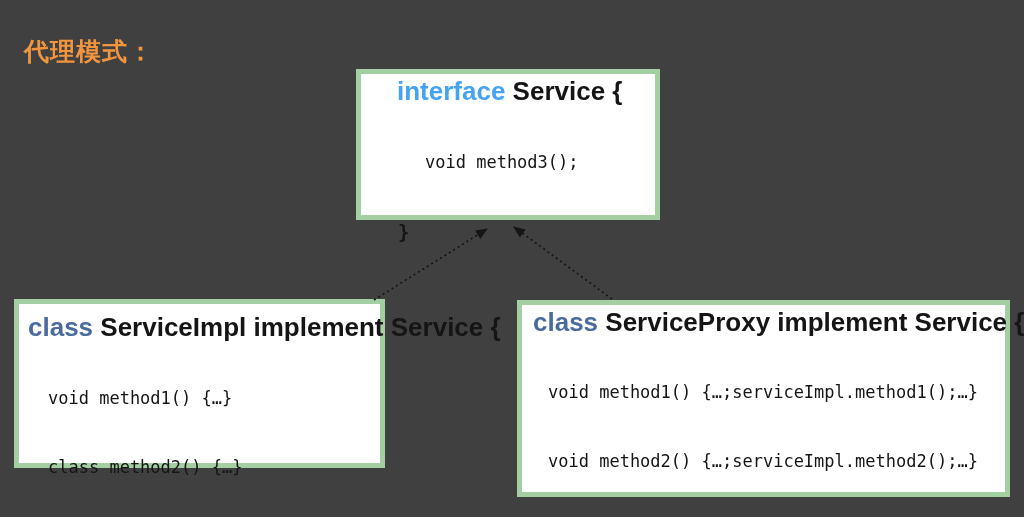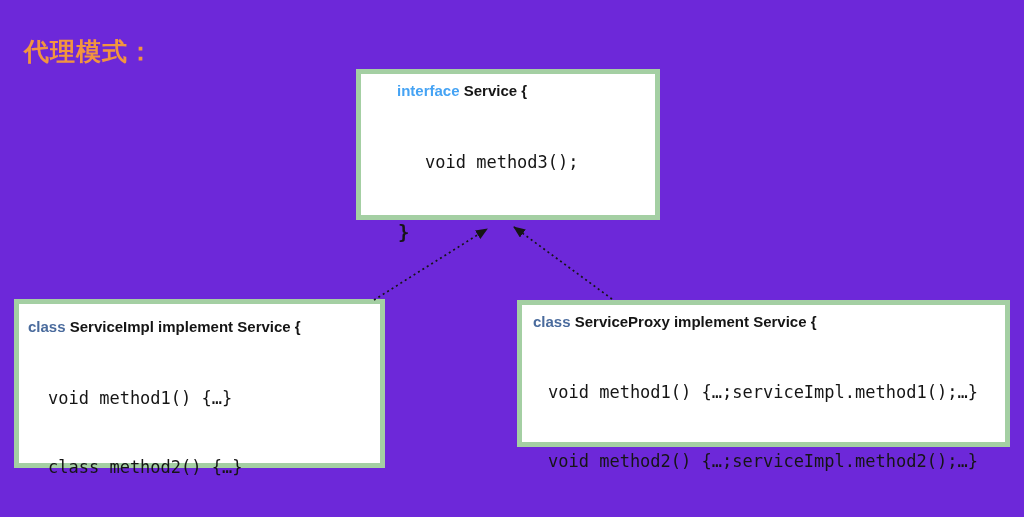--- a/index.html
+++ b/index.html
@@ -1,21 +1,21 @@
 <!DOCTYPE html>
 <html><head>
 <meta charset="utf-8">
 <style>
   * { margin: 0; padding: 0; box-sizing: border-box; }
   html, body { background: #ffffff; }
   .canvas {
     position: relative;
     width: 1024px;
     height: 517px;
-    background: #6d28d9;
+    background: #404040;
     overflow: hidden;
     font-family: "Liberation Sans", sans-serif;
     text-decoration: underline;
   }
   .title {
     position: absolute;
     left: 24px;
     top: 36px;
     font-size: 25px;
     line-height: 30px;
@@ -23,25 +23,25 @@
     color: #f2953f;
     letter-spacing: 1px;
   }
   .box {
     position: absolute;
     background: #ffffff;
     border: 5px solid #a4cfa3;
   }
   #interface-box { left: 356px; top: 69px;  width: 304px; height: 151px; }
   #impl-box      { left: 14px;  top: 299px; width: 371px; height: 169px; }
-  #proxy-box     { left: 517px; top: 300px; width: 493px; height: 147px; }
+  #proxy-box     { left: 517px; top: 300px; width: 493px; height: 197px; }
 
   .hdr {
     font-weight: bold;
-    font-size: 15px;
+    font-size: 26px;
     line-height: 26px;
     color: #151515;
     white-space: pre;
   }
   .kw-blue  { color: #45a3f4; }
   .kw-slate { color: #4a6b9d; }
 
   .code {
     font-family: "DejaVu Sans Mono", monospace;
     font-size: 17px;

